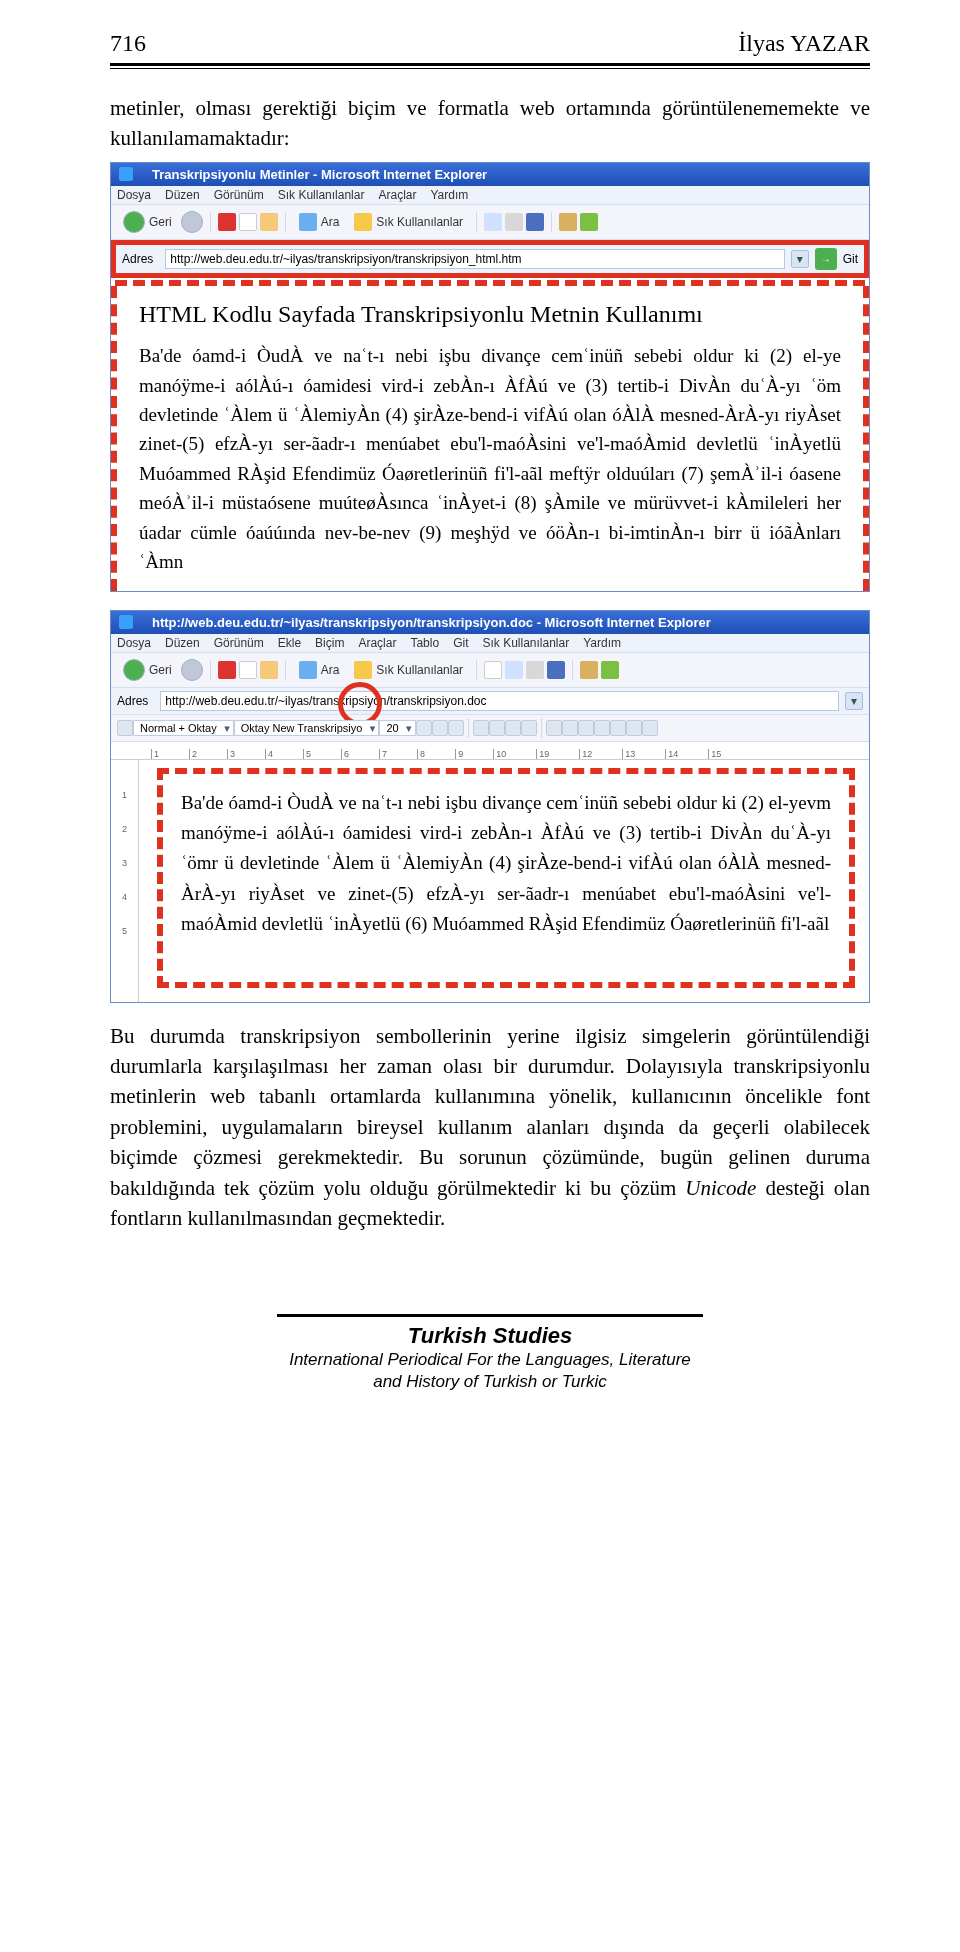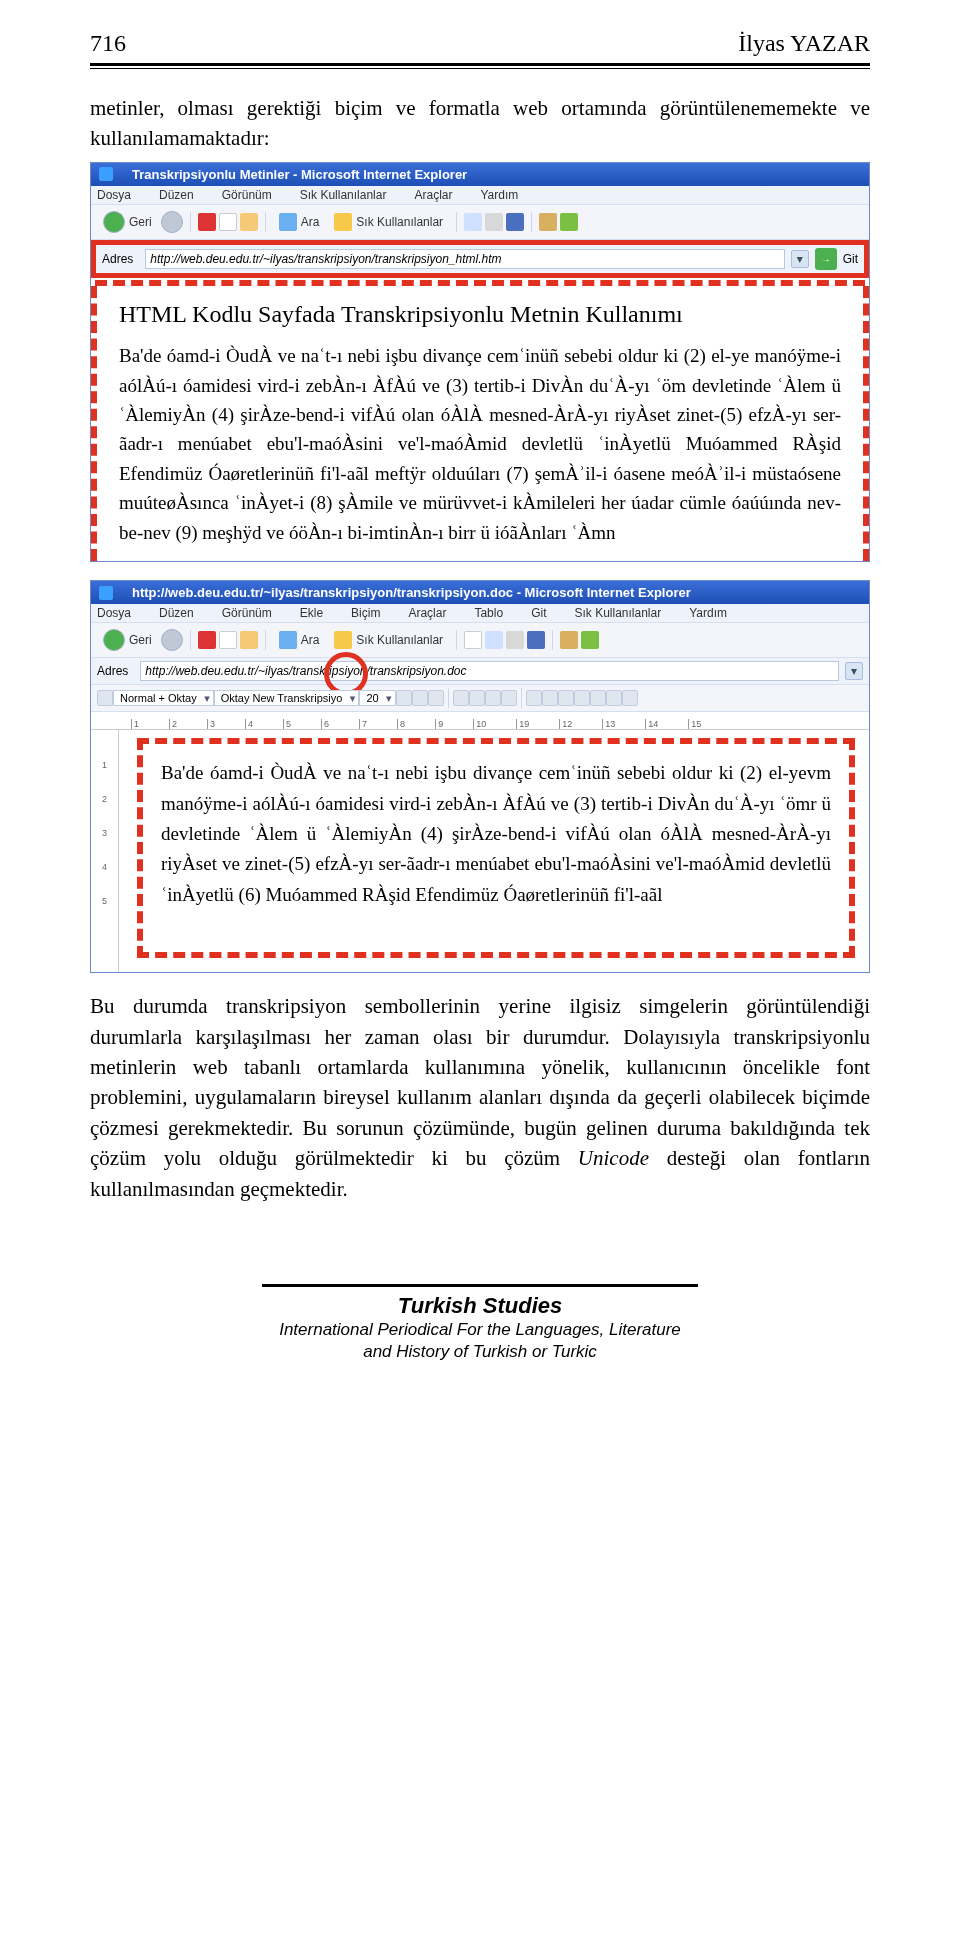--- a/index.html
+++ b/index.html
@@ -1,47 +1,47 @@
 <!DOCTYPE html>
 <html><head>
 <meta charset="utf-8">
 <style>
   * { box-sizing: border-box; margin: 0; padding: 0; }
   body { font-family: Georgia, 'Times New Roman', serif; background: #fff; color: #000; width: 960px; }
-  .page { padding: 0 90px 40px 90px; }
+  .page { padding: 0 90px 40px 90px; margin-left: 20px; }
   .header { display: flex; justify-content: space-between; align-items: baseline; padding-top: 30px; }
   .page-num { font-size: 24px; }
   .author { font-size: 24px; }
   .hr1 { border: none; border-top: 3px solid #000; margin-top: 6px; }
   .hr2 { border: none; border-top: 1px solid #000; margin-top: 2px; margin-bottom: 24px; }
   .body-text { font-size: 21px; line-height: 1.45; text-align: justify; margin-bottom: 8px; }
 
   .ie-window { border: 1px solid #6a8ac9; margin: 6px 0 18px 0; background: #fff; font-family: Tahoma, Arial, sans-serif; font-size: 12px; color: #000; }
   .titlebar { background: linear-gradient(180deg,#3a6fd8,#1d4fb5); color: #fff; padding: 4px 8px; font-weight: bold; font-size: 13px; display:flex; align-items:center; gap:19px;}
   .titlebar .e { width:14px; height:14px; background:#3aa0ff; border-radius:2px; display:inline-block; }
-  .menubar { background: #eef3fb; padding: 2px 6px; display:flex; gap:28px; color:#333; }
+  .menubar { background: #eef3fb; padding: 2px 6px; display:flex; gap:14px; color:#333; }
   .toolbar { background: #f3f5fa; padding: 4px 6px; display:flex; align-items:center; gap:3px; border-top:1px solid #d5dff0; border-bottom:1px solid #d5dff0;}
   .btn { display:inline-flex; align-items:center; gap:4px; padding:2px 6px; border-radius:3px; }
   .btn.green .circ { background:#4caf50; }
   .circ { width:22px; height:22px; border-radius:50%; display:inline-block; background:#c0c8d8; border:1px solid #a0b0c8;}
   .btn .txt { color:#333; }
   .sep { width:1px; height:20px; background:#cfd8e8; margin:0 4px;}
   .ico { width:18px; height:18px; display:inline-block; border-radius:2px; }
   .ico.stop{background:#d33;}
   .ico.white{background:#fff;border:1px solid #ccc;}
   .ico.home{background:#f5c978;}
   .ico.search{background:#6ab0f0;}
   .ico.fav{background:#f7c948;}
   .ico.mail{background:#d0e0ff;}
   .ico.print{background:#d8d8d8;}
   .ico.word{background:#4a6fbf;}
   .ico.gold{background:#d8b060;}
   .ico.msn{background:#7bc043;}
   .addr { background:#eef3fb; padding:3px 6px; display:flex; align-items:center; gap:6px; }
-  .addr input { flex:1; border:1px solid #b8c8e0; padding:2px 4px; font-size:12px; background:#fff;font-style:italic;}
+  .addr input { flex:1; border:1px solid #b8c8e0; padding:2px 4px; font-size:12px; background:#fff;}
   .drop { width:18px; height:18px; background:#d8e4f4; border:1px solid #a8bde0; border-radius:2px; display:flex; align-items:center; justify-content:center; color:#355;}
   .go { width:22px; height:22px; border-radius:3px; background:#4caf50; display:inline-flex; align-items:center; justify-content:center; color:#fff; font-size:10px;}
   .go::after { content:"→"; }
   .redbox { border:5px solid #e03020; padding:0; }
   .page-content { padding: 10px 18px 14px 18px; font-family: Georgia, 'Times New Roman', serif; font-size:19px; line-height:1.55; text-align:justify; }
   .page-content .title { font-size:24px; margin-bottom:8px; }
   .dash-border-t { border-top: 6px dashed #e03020; margin: 2px 4px 0 4px;}
   .dash-border-lr { border-left:6px dashed #e03020; border-right:6px dashed #e03020; padding:0 4px;}
 
   .fmt-toolbar { background:#f3f5fa; padding:3px 6px; display:flex; align-items:center; border-top:1px solid #d5dff0; border-bottom:1px solid #d5dff0; font-size:11px;}

